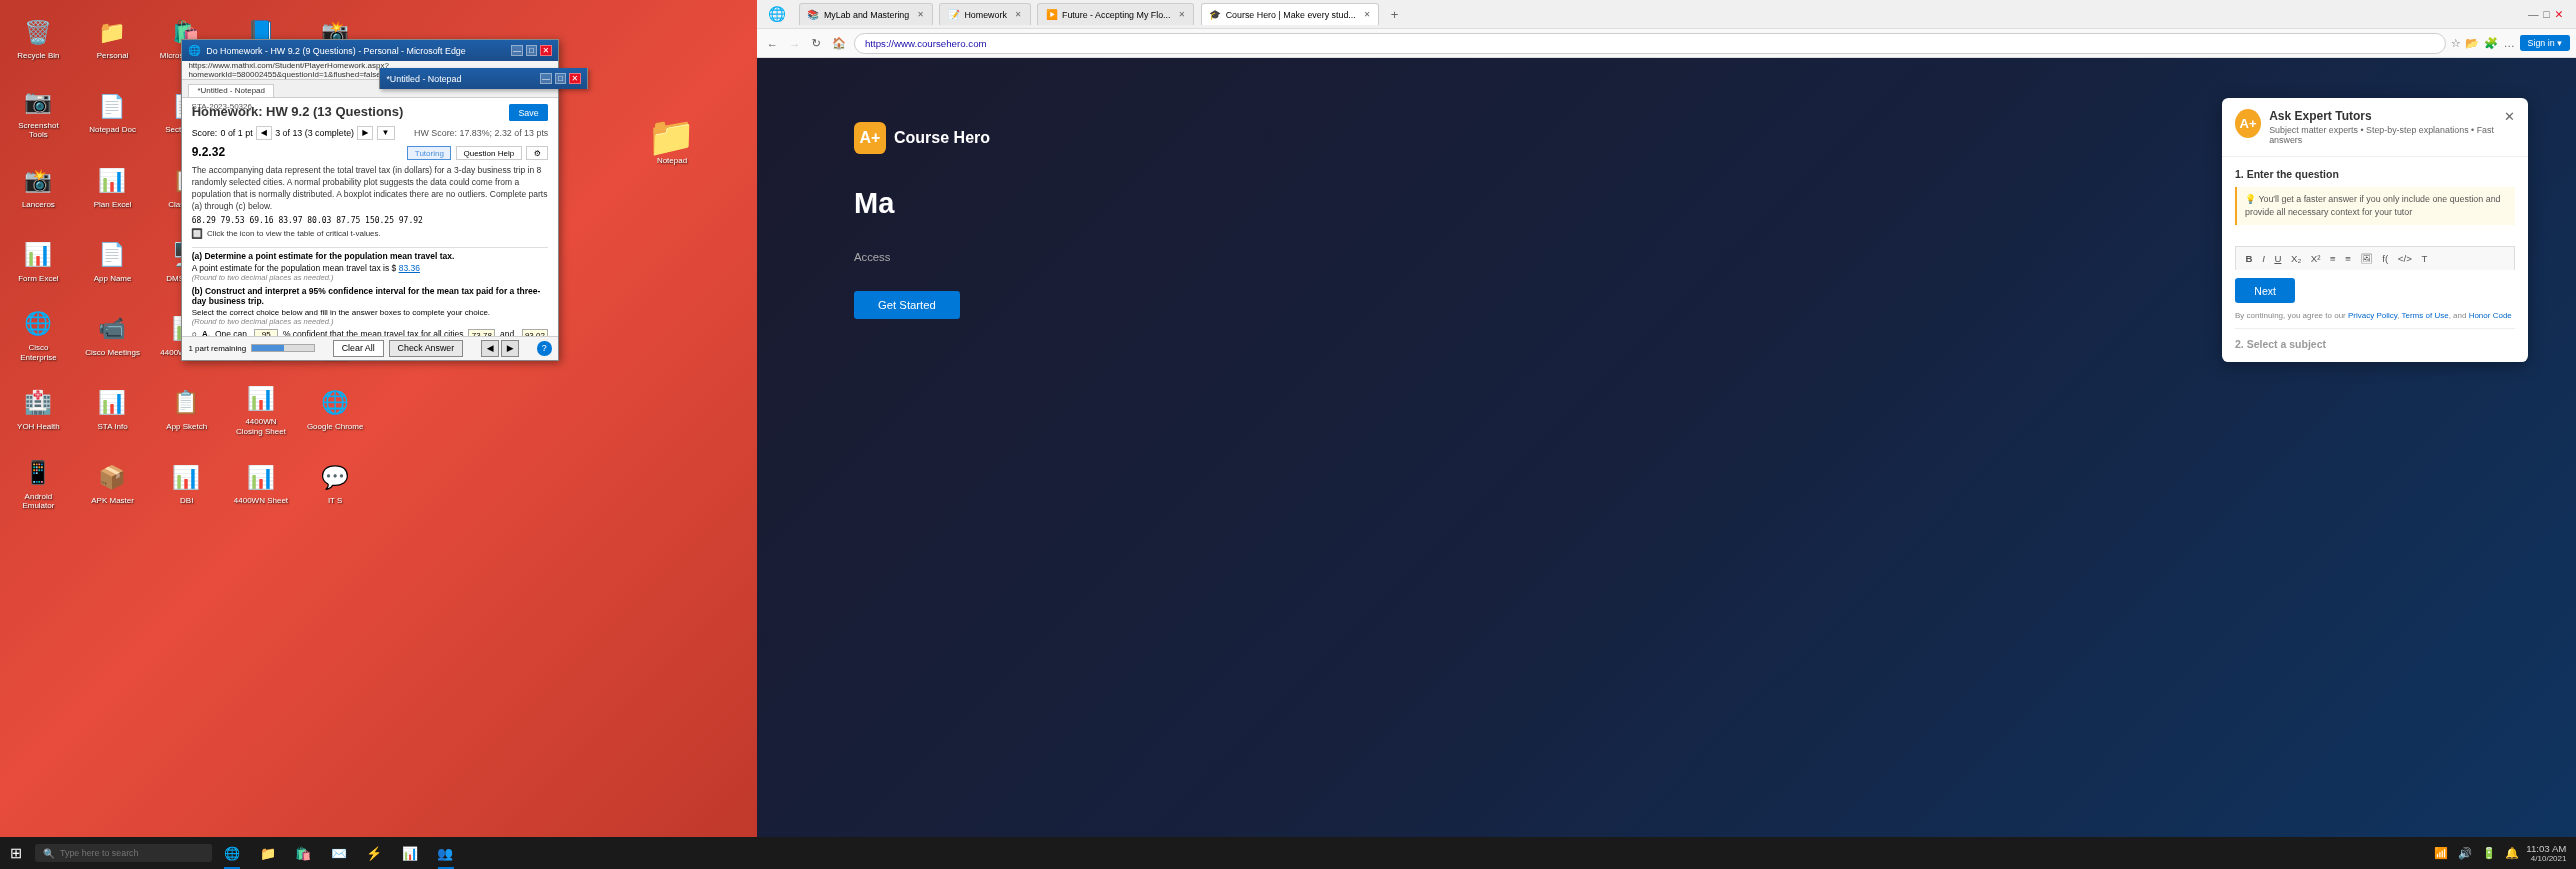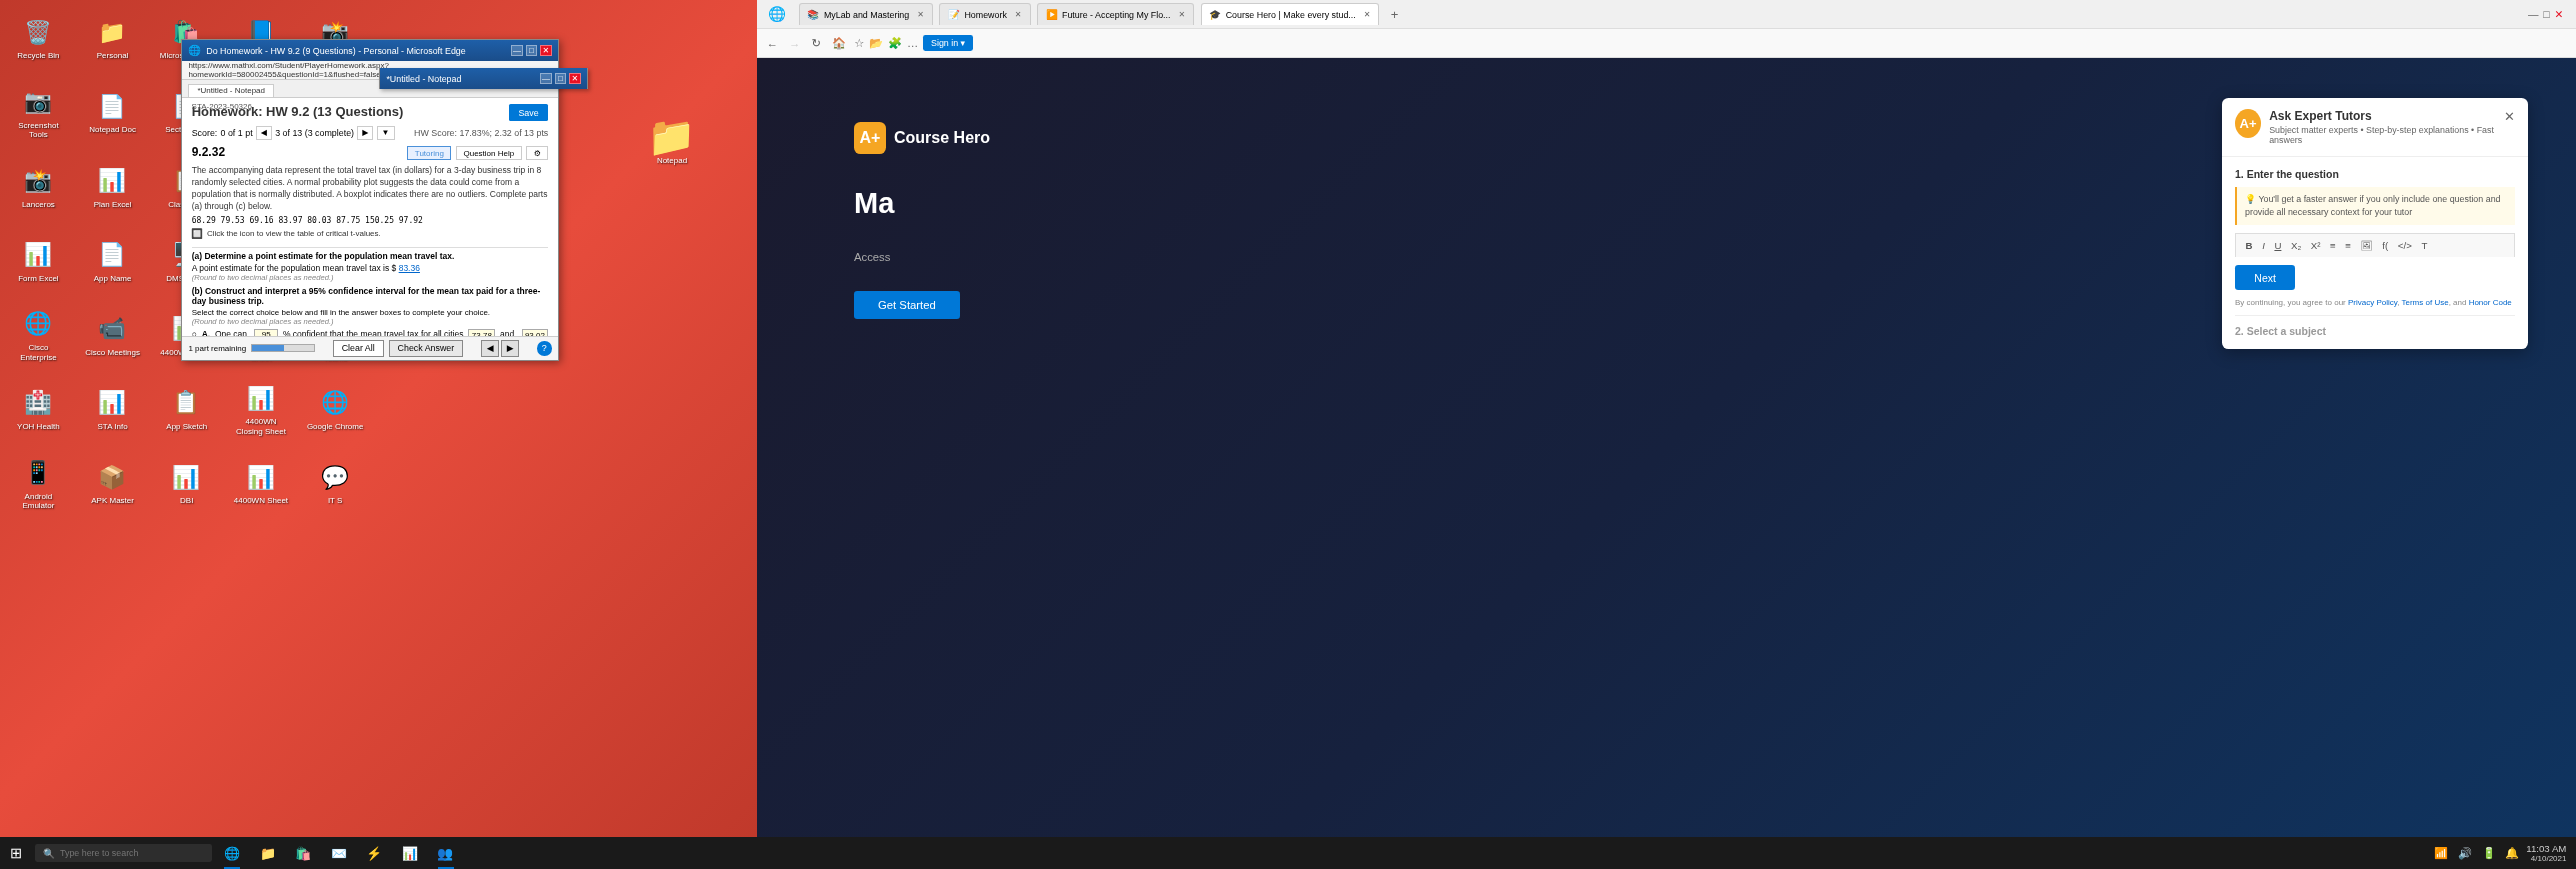--- a/index.html
+++ b/index.html
@@ -687,21 +687,21 @@
       color: #333;
       margin-bottom: 6.4px;
     }
 
     .tip-box {
       background: #fffbea;
       border-left: 2.4px solid #f5a623;
       padding: 6.4px 8px;
       font-size: 8.9px;
       color: #555;
-      margin-bottom: 8px;
+      margin-bottom: 21px;
       line-height: 1.4;
     }
 
     .tip-icon {
       display: inline;
       color: #f5a623;
     }
 
     .editor-toolbar {
       display: flex;
@@ -1188,20 +1188,21 @@
       <span style="cursor:pointer;">□</span>
       <span style="cursor:pointer; color:#e81123;">✕</span>
     </div>
   </div>
 
   <div class="browser-controls">
     <button class="browser-nav-btn">←</button>
     <button class="browser-nav-btn" disabled="">→</button>
     <button class="browser-nav-btn">↻</button>
     <button class="browser-nav-btn">🏠</button>
+    <input class="address-bar" type="text" value="https://www.coursehero.com" style="">
     <div class="browser-right-icons">
       <button class="browser-icon-btn">☆</button>
       <button class="browser-icon-btn">📂</button>
       <button class="browser-icon-btn">🧩</button>
       <button class="browser-icon-btn">…</button>
       <button class="sign-in-btn">Sign in ▾</button>
     </div>
   </div>
 
   <div class="browser-content">

